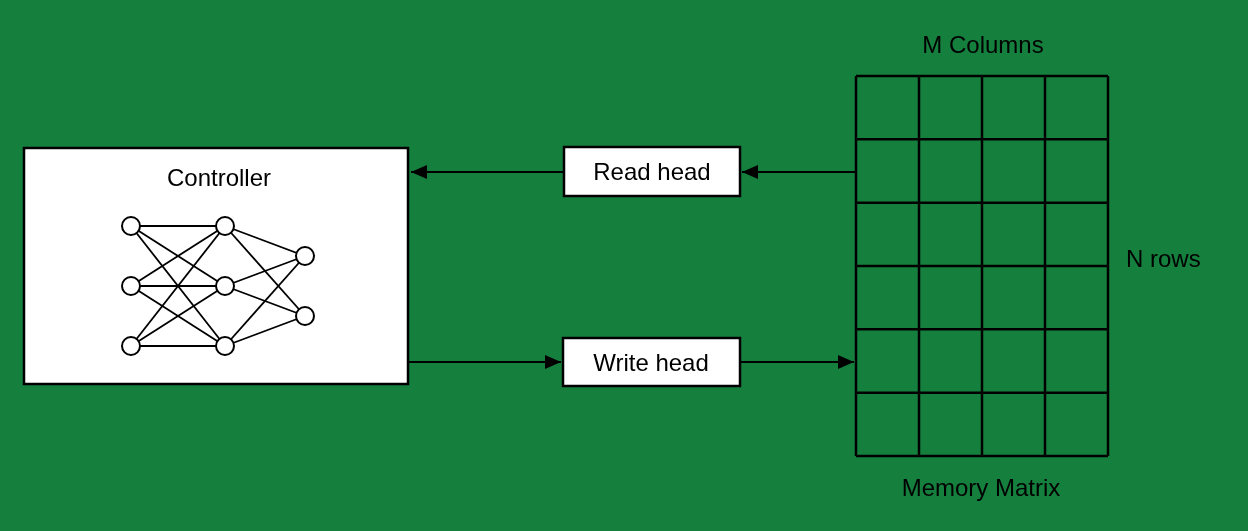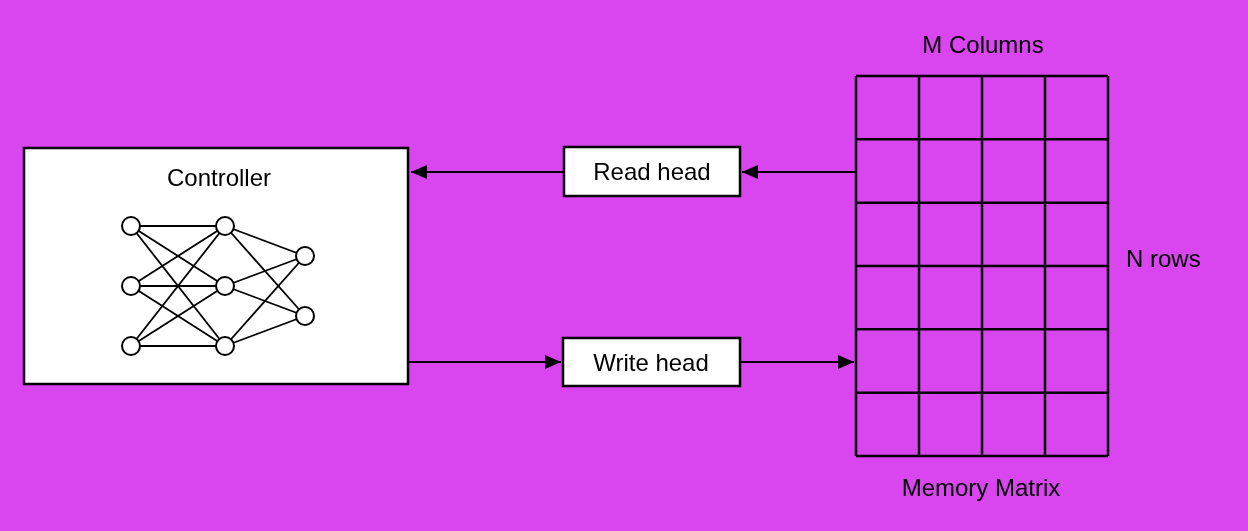--- a/index.html
+++ b/index.html
@@ -4,21 +4,21 @@
 <style>
   html, body {
     margin: 0;
     padding: 0;
     background: #ffffff;
   }
   .stage {
     position: relative;
     width: 1248px;
     height: 531px;
-    background: #d946ef;
+    background: #15803d;
     font-family: "Liberation Sans", sans-serif;
     overflow: hidden;
   }
   svg text {
     font-family: "Liberation Sans", sans-serif;
     font-size: 24px;
     fill: #000000;
   }
 </style>
 </head>

